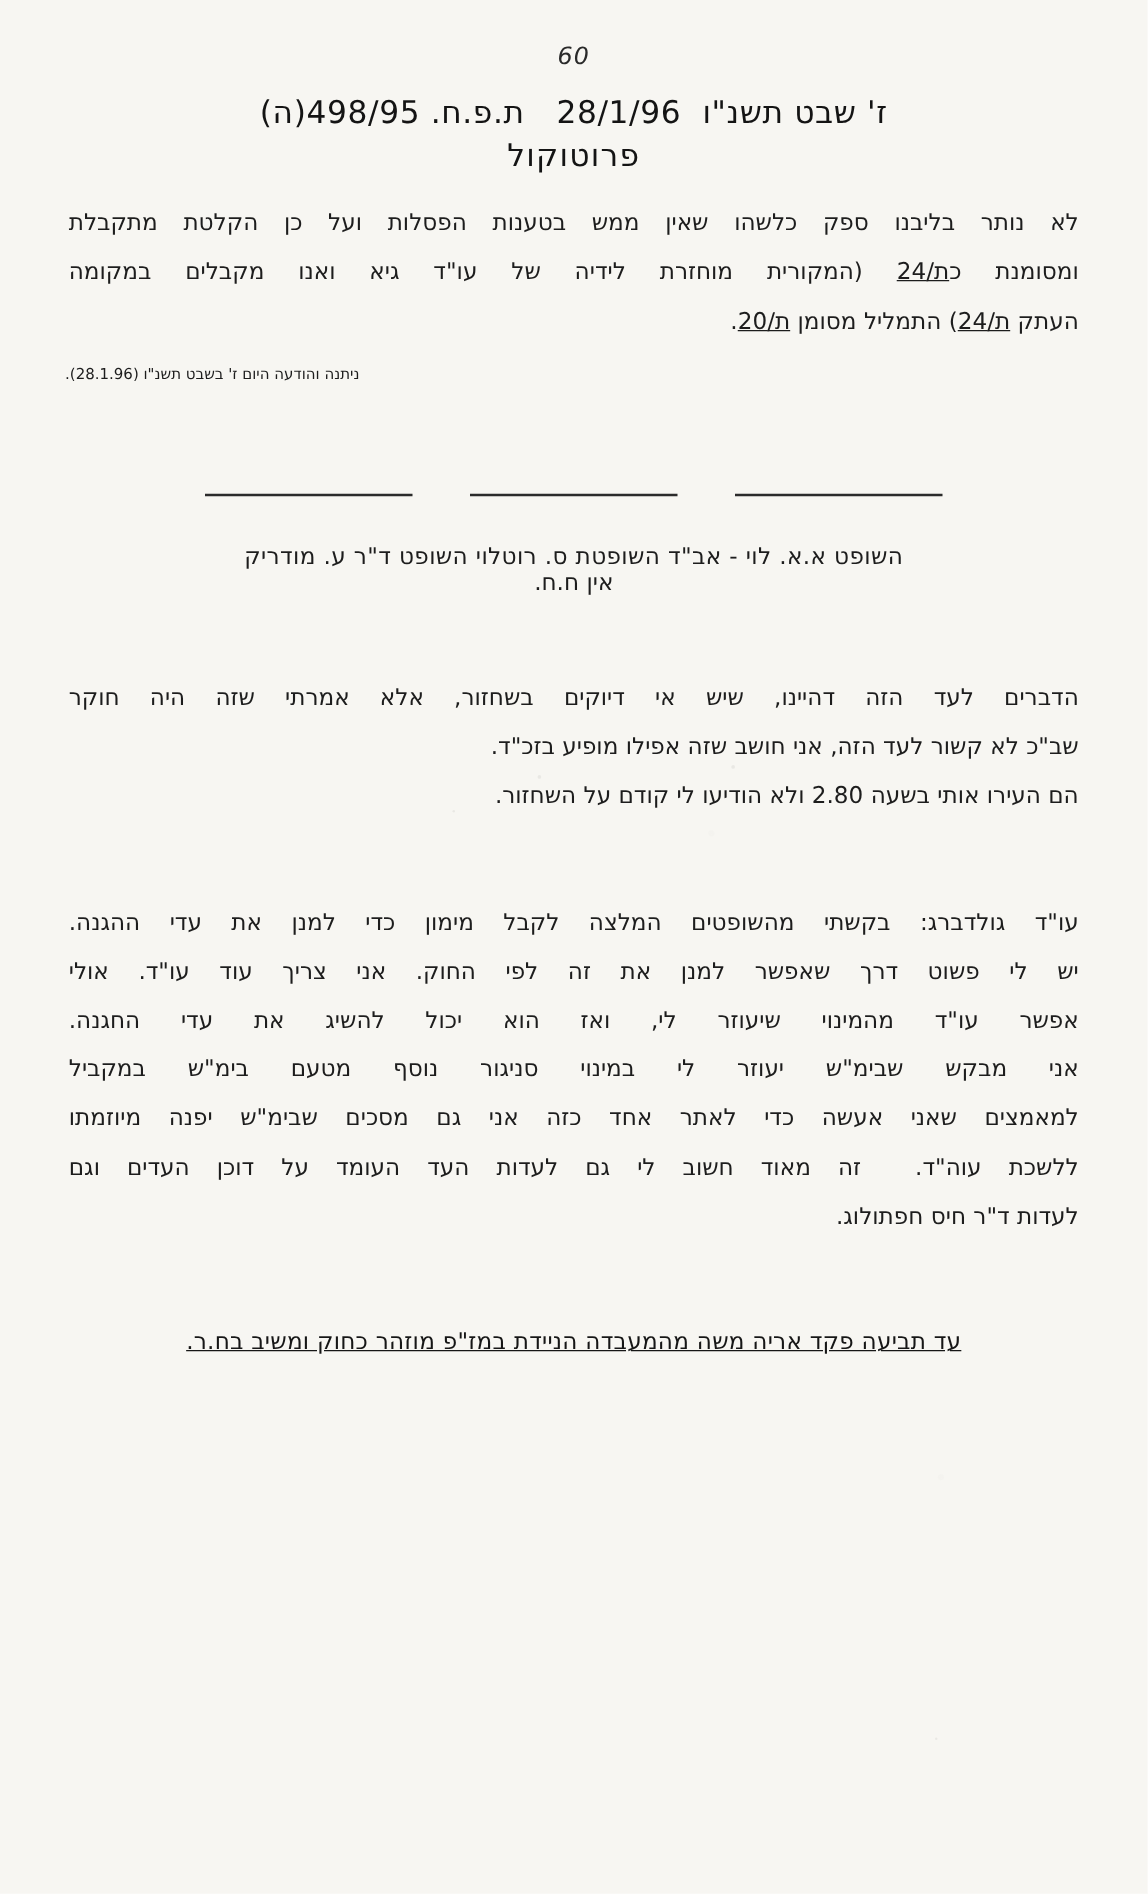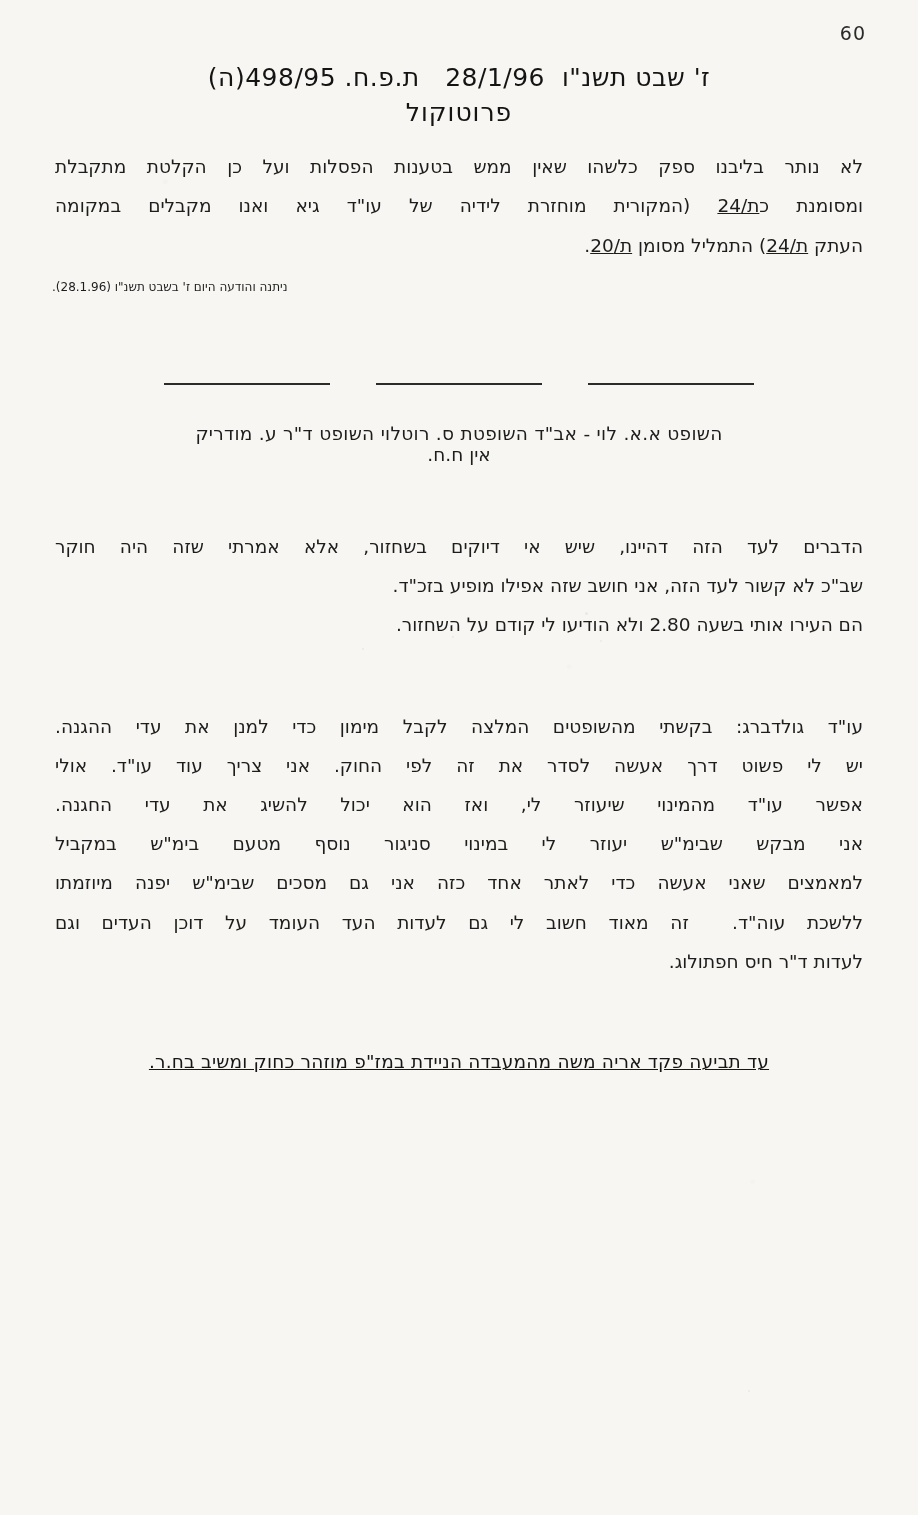--- a/index.html
+++ b/index.html
@@ -21,25 +21,26 @@
     height: 1515px;
     background: #f7f6f2;
     background-image:
       radial-gradient(circle at 18% 12%, rgba(0,0,0,0.015) 0 2px, rgba(0,0,0,0) 3px),
       radial-gradient(circle at 62% 44%, rgba(0,0,0,0.012) 0 2px, rgba(0,0,0,0) 3px),
       radial-gradient(circle at 82% 78%, rgba(0,0,0,0.012) 0 2px, rgba(0,0,0,0) 3px);
     box-sizing: border-box;
     padding: 0 52px;
   }
   .page-number {
-    text-align: right;
+    text-align: center;
     font-size: 19px;
     letter-spacing: 1px;
-    padding-top: 22px;
+    padding-top: 34px;
     color: #2a2a2a;
+    font-style: italic;
   }
   .doc-heading {
     text-align: center;
     font-size: 25px;
     line-height: 1.45;
     margin-top: 16px;
     direction: rtl;
     color: #141414;
     letter-spacing: 0.5px;
   }
@@ -188,21 +189,21 @@
   <div class="short-line">אין ח.ח.</div>
 
   <div class="para block">
     <span class="ln stretch">הדברים לעד הזה דהיינו, שיש אי דיוקים בשחזור, אלא אמרתי שזה היה חוקר</span>
     <span class="ln last">שב"כ לא קשור לעד הזה, אני חושב שזה אפילו מופיע בזכ"ד.</span>
     <span class="ln last">הם העירו אותי בשעה 2.80 ולא הודיעו לי קודם על השחזור.</span>
   </div>
 
   <div class="para block">
     <span class="ln stretch">עו"ד גולדברג: בקשתי מהשופטים המלצה לקבל מימון כדי למנן את עדי ההגנה.</span>
-    <span class="ln stretch">יש לי פשוט דרך אעשה לסדר את זה לפי החוק. אני צריך עוד עו"ד. אולי</span>
+    <span class="ln stretch">יש לי פשוט דרך שאפשר למנן את זה לפי החוק. אני צריך עוד עו"ד. אולי</span>
     <span class="ln stretch">אפשר עו"ד מהמינוי שיעוזר לי, ואז הוא יכול להשיג את עדי החגנה.</span>
     <span class="ln stretch">אני מבקש שבימ"ש יעוזר לי במינוי סניגור נוסף מטעם בימ"ש במקביל</span>
     <span class="ln stretch">למאמצים שאני אעשה כדי לאתר אחד כזה אני גם מסכים שבימ"ש יפנה מיוזמתו</span>
     <span class="ln stretch">ללשכת עוה"ד.  זה מאוד חשוב לי גם לעדות העד העומד על דוכן העדים וגם</span>
     <span class="ln last">לעדות ד"ר חיס חפתולוג.</span>
   </div>
 
   <div class="underline-head">עד תביעה פקד אריה משה מהמעבדה הניידת במז"פ מוזהר כחוק ומשיב בח.ר.</div>
 
 

